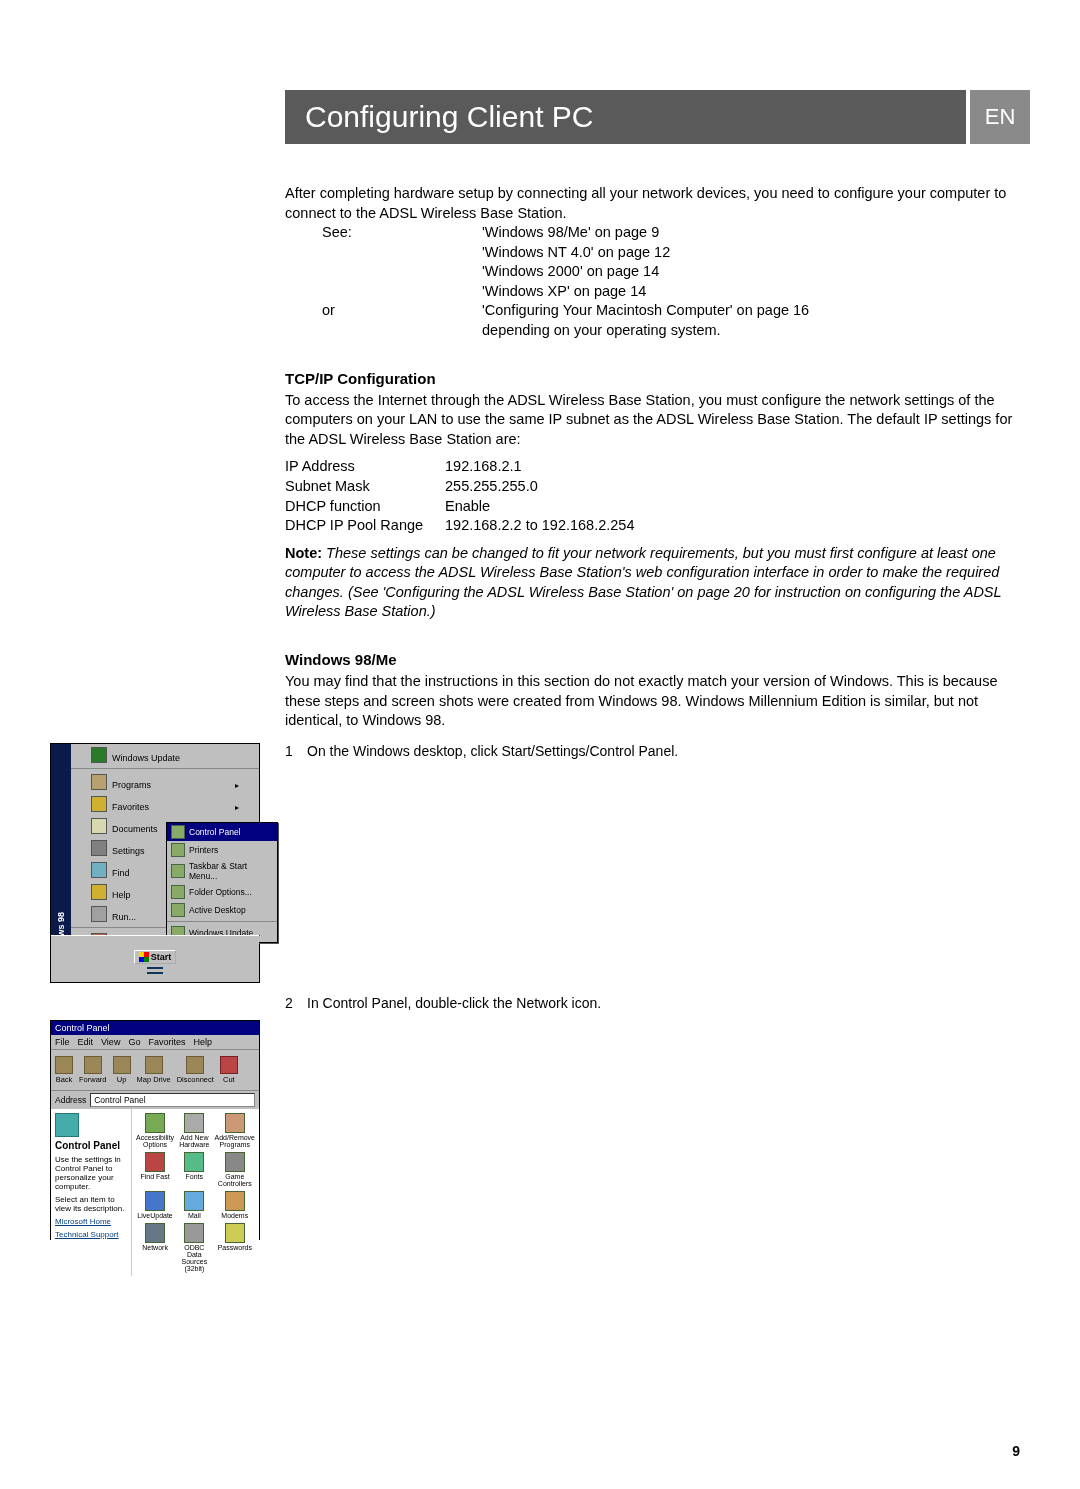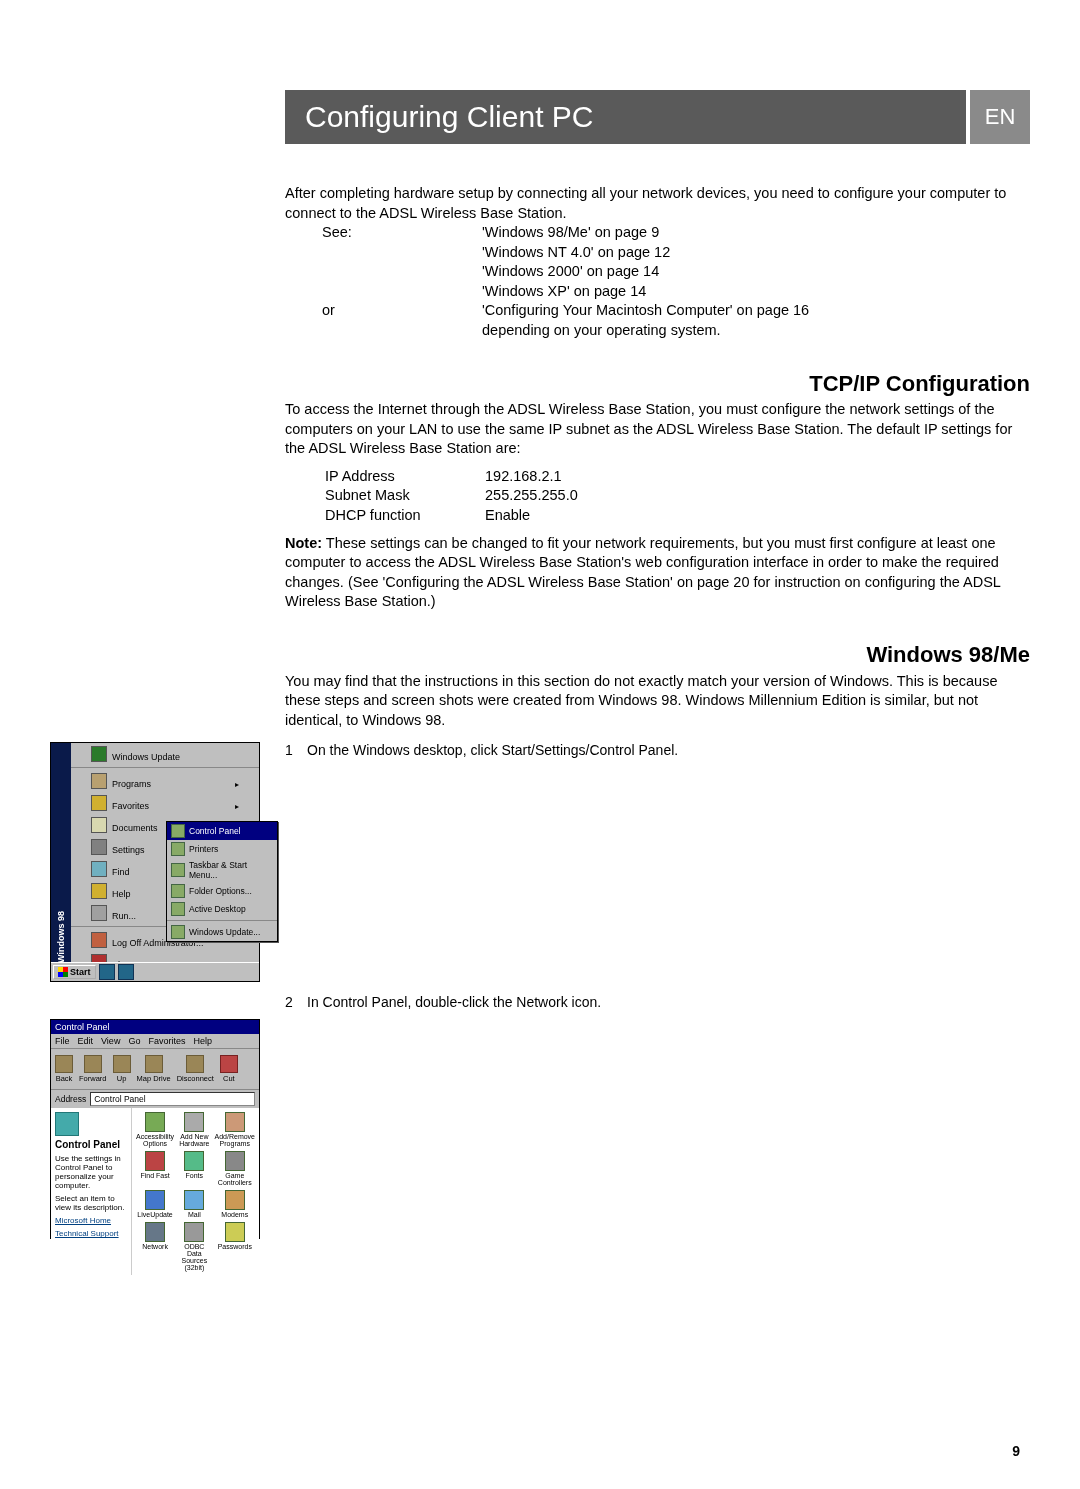--- a/index.html
+++ b/index.html
@@ -57,40 +57,39 @@
   }
   .two-col .label {
     width: 160px;
     flex: none;
   }
   .two-col .value {
     flex: 1;
   }
   .section-heading {
     font-weight: bold;
-    font-size: 22px;
+    font-size: 15px;
     margin-top: 28px;
     margin-bottom: 2px;
-    text-align: right;
   }
   .note {
     margin-top: 8px;
   }
   .note-body {
+    font-style: italic;
   }
   .settings-table {
     margin-top: 8px;
   }
   .settings-row {
     display: flex;
   }
   .settings-row .k {
     width: 160px;
     flex: none;
-    margin-left: 40px;
   }
   .step-row {
     display: flex;
     align-items: flex-start;
     margin-top: 12px;
   }
   .figure-col {
     width: 235px;
     flex: none;
     padding-right: 15px;
@@ -191,22 +190,23 @@
     color:#fff;
   }
   .taskbar {
     position: absolute;
     left:0; right:0; bottom:0;
     height:18px;
     background:#bfbfbf;
     border-top:1px solid #fff;
     display:flex;
     align-items:center;
-    padding:0 2px;
+    padding:14px 2px;
     gap:3px;
+    flex-direction:column;
   }
   .start-btn {
     background:#bfbfbf;
     border:1px outset #fff;
     padding:1px 4px;
     font-weight:bold;
     font-size:9px;
     display:flex;
     align-items:center;
     gap:2px;
@@ -382,20 +382,24 @@
           <div>192.168.2.1</div>
         </div>
       <div class="settings-row">
           <div class="k">Subnet Mask</div>
           <div>255.255.255.0</div>
         </div>
       <div class="settings-row">
           <div class="k">DHCP function</div>
           <div>Enable</div>
         </div>
+      <div class="settings-row">
+          <div class="k">DHCP IP Pool Range</div>
+          <div>192.168.2.2 to 192.168.2.254</div>
+        </div>
     </div>
 
     <div class="note">
       <b>Note:</b>
       <span class="note-body">These settings can be changed to fit your network requirements, but you must first configure at least one computer to access the ADSL Wireless Base Station's web configuration interface in order to make the required changes. (See 'Configuring the ADSL Wireless Base Station' on page 20 for instruction on configuring the ADSL Wireless Base Station.)</span>
     </div>
 
     <div class="section-heading">Windows 98/Me</div>
     <div>You may find that the instructions in this section do not exactly match your version of Windows. This is because these steps and screen shots were created from Windows 98. Windows Millennium Edition is similar, but not identical, to Windows 98.</div>
   </div>

